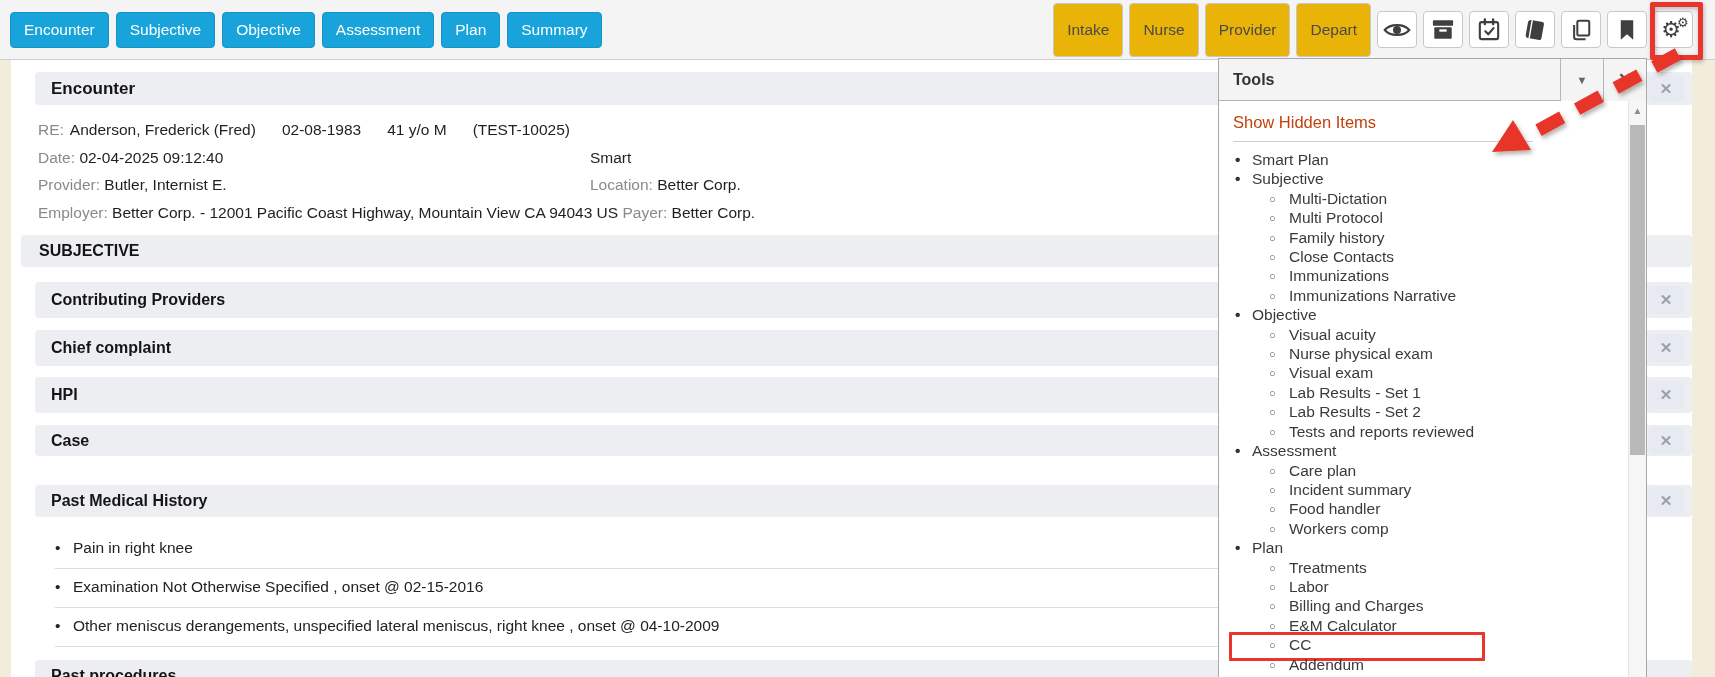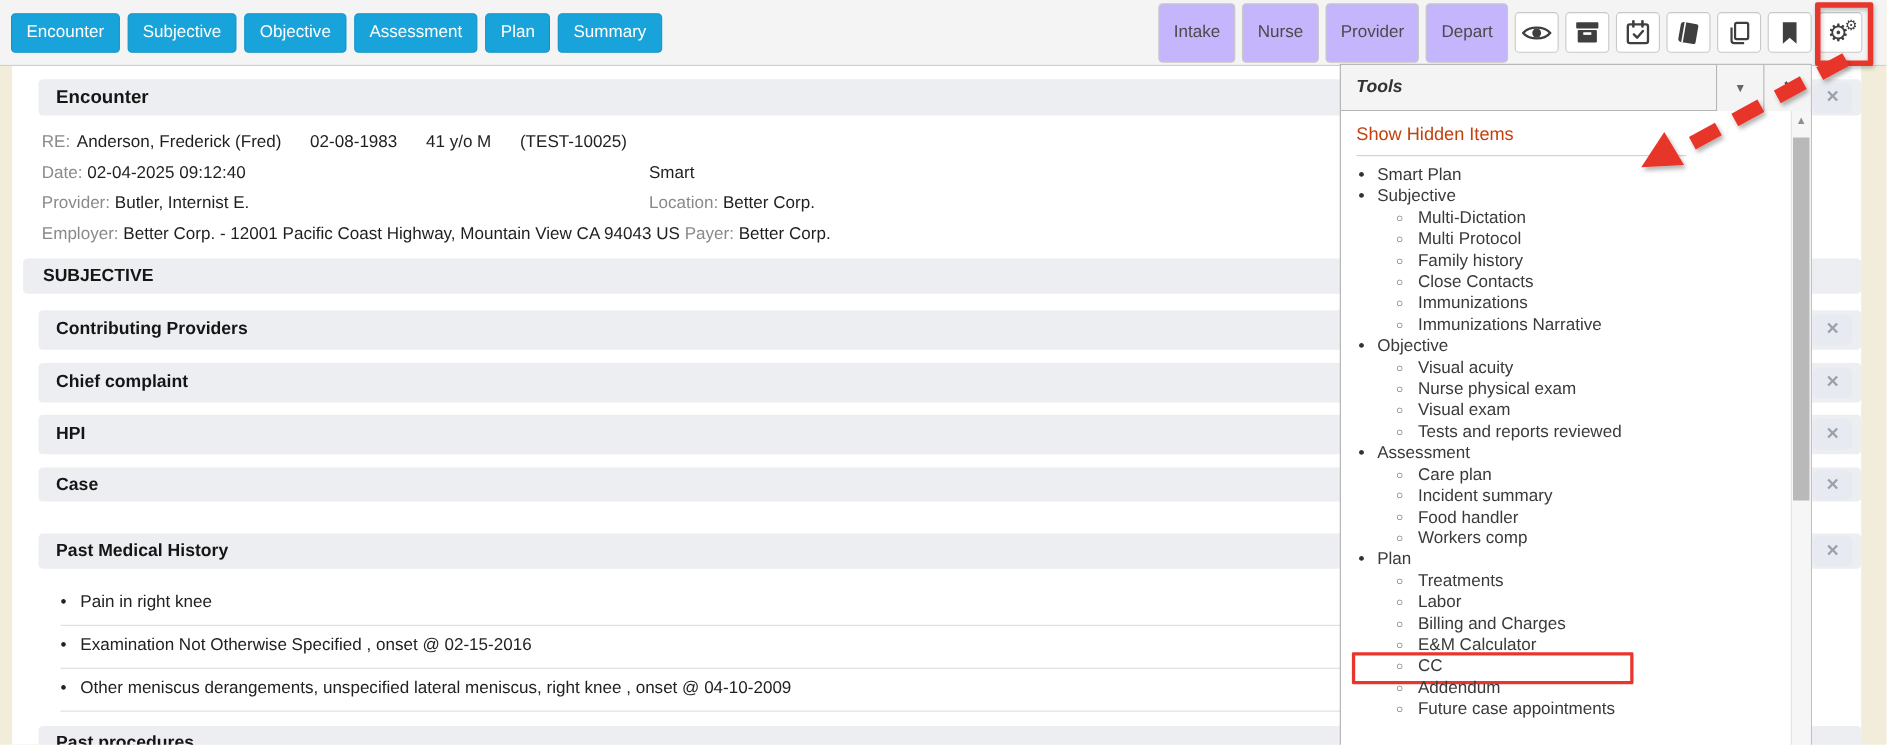--- a/index.html
+++ b/index.html
@@ -11,21 +11,21 @@
   body{font-family:"Liberation Sans", sans-serif; background:var(--beige); position:relative;}
 
   
   .toolbar{position:absolute; left:0; top:0; width:1715px; height:60px;
     background:#f4f4f4; border-bottom:1px solid #cfcfcf;
     display:flex; align-items:center; justify-content:space-between; z-index:5;}
   .nav-group{display:flex; gap:7px; margin-left:10px;}
   .btn-blue{height:36px; padding:0 13px; background:var(--blue); color:#fff;
     border:1px solid #1594c6; border-radius:4px; font-size:15.5px; font-family:inherit; cursor:pointer;}
   .right-group{display:flex; gap:6px; margin-right:22px; align-items:center;}
-  .btn-white{height:54px; padding:16px 13px; background:#c4b5fd; color:#4a4a4a;
+  .btn-white{height:54px; padding:16px 13px; background:#eab308; color:#4a4a4a;
     border:1px solid var(--btn-border); border-radius:4px; font-size:15.5px; font-family:inherit; cursor:pointer;}
   .btn-icon{width:40px; height:37px; background:#fff; border:1px solid var(--btn-border);
     border-radius:4px; display:flex; align-items:center; justify-content:center; cursor:pointer; color:var(--icon);}
   .btn-icon svg{display:block;}
   .gear-glyphs{font-size:22px; line-height:1; color:#3f3f3f; letter-spacing:-4px;}
   .gear-glyphs .small{font-size:13px; vertical-align:top; position:relative; top:-3px;}
 
   
   .page-bg{position:absolute; left:11px; right:23px; top:60px; bottom:0; background:#fff; z-index:1;}
 
@@ -50,21 +50,21 @@
   .seg{margin-right:26px;}
 
   
   .pmh-list{position:absolute; left:55px; right:197px; top:530px; z-index:2; list-style:none;}
   .pmh-list li{font-size:15.5px; color:#222; padding:9px 0 11px 18px; border-bottom:1px solid #ddd; position:relative;}
   .pmh-list li::before{content:"•"; position:absolute; left:0; color:#222;}
 
   
   .tools{position:absolute; left:1218px; top:58px; width:429px; height:630px;
     background:#fff; border:1px solid #a8a8a8; z-index:10;}
-  .tools-head{position:relative; height:42px; background:#f4f4f4; border-bottom:1px solid #b5b5b5;font-style:italic;}
+  .tools-head{position:relative; height:42px; background:#f4f4f4; border-bottom:1px solid #b5b5b5;}
   .tools-title{font-size:16px; font-weight:bold; color:#333; line-height:42px; padding-left:14px;}
   .tools-caret{position:absolute; right:43px; top:0; width:43px; height:42px; border-left:1px solid #b5b5b5;
     background:#f4f4f4; color:#666; font-size:13px; text-align:center; line-height:42px; cursor:pointer;}
   .tools-close{position:absolute; right:0; top:0; width:43px; height:42px; border-left:1px solid #b5b5b5;
     background:#f4f4f4; color:#4a4a4a; font-size:17px; font-weight:bold; text-align:center; line-height:42px; cursor:pointer;}
   .tools-body{position:absolute; left:0; right:0; top:42px; bottom:0; background:#fff;}
   .tools-h2{margin:12px 0 0 14px; font-size:16.5px; font-weight:normal; color:#c2410c;}
   .tools-hr{border:none; border-top:1px solid #cfcfcf; margin:9px 0 8px 14px; width:300px;}
   .tools-list{list-style:none; margin-top:2px;}
   .tools-list li{position:relative; font-size:15.5px; color:#3a3a3a; line-height:19.4px; cursor:pointer; white-space:nowrap;}
@@ -241,20 +241,22 @@
       <li class="l2">Multi-Dictation</li>
       <li class="l2">Multi Protocol</li>
       <li class="l2">Family history</li>
       <li class="l2">Close Contacts</li>
       <li class="l2">Immunizations</li>
       <li class="l2">Immunizations Narrative</li>
       <li class="l1">Objective</li>
       <li class="l2">Visual acuity</li>
       <li class="l2">Nurse physical exam</li>
       <li class="l2">Visual exam</li>
+      <li class="l2">Lab Results - Set 1</li>
+      <li class="l2">Lab Results - Set 2</li>
       <li class="l2">Tests and reports reviewed</li>
       <li class="l1">Assessment</li>
       <li class="l2">Care plan</li>
       <li class="l2">Incident summary</li>
       <li class="l2">Food handler</li>
       <li class="l2">Workers comp</li>
       <li class="l1">Plan</li>
       <li class="l2">Treatments</li>
       <li class="l2">Labor</li>
       <li class="l2">Billing and Charges</li>

